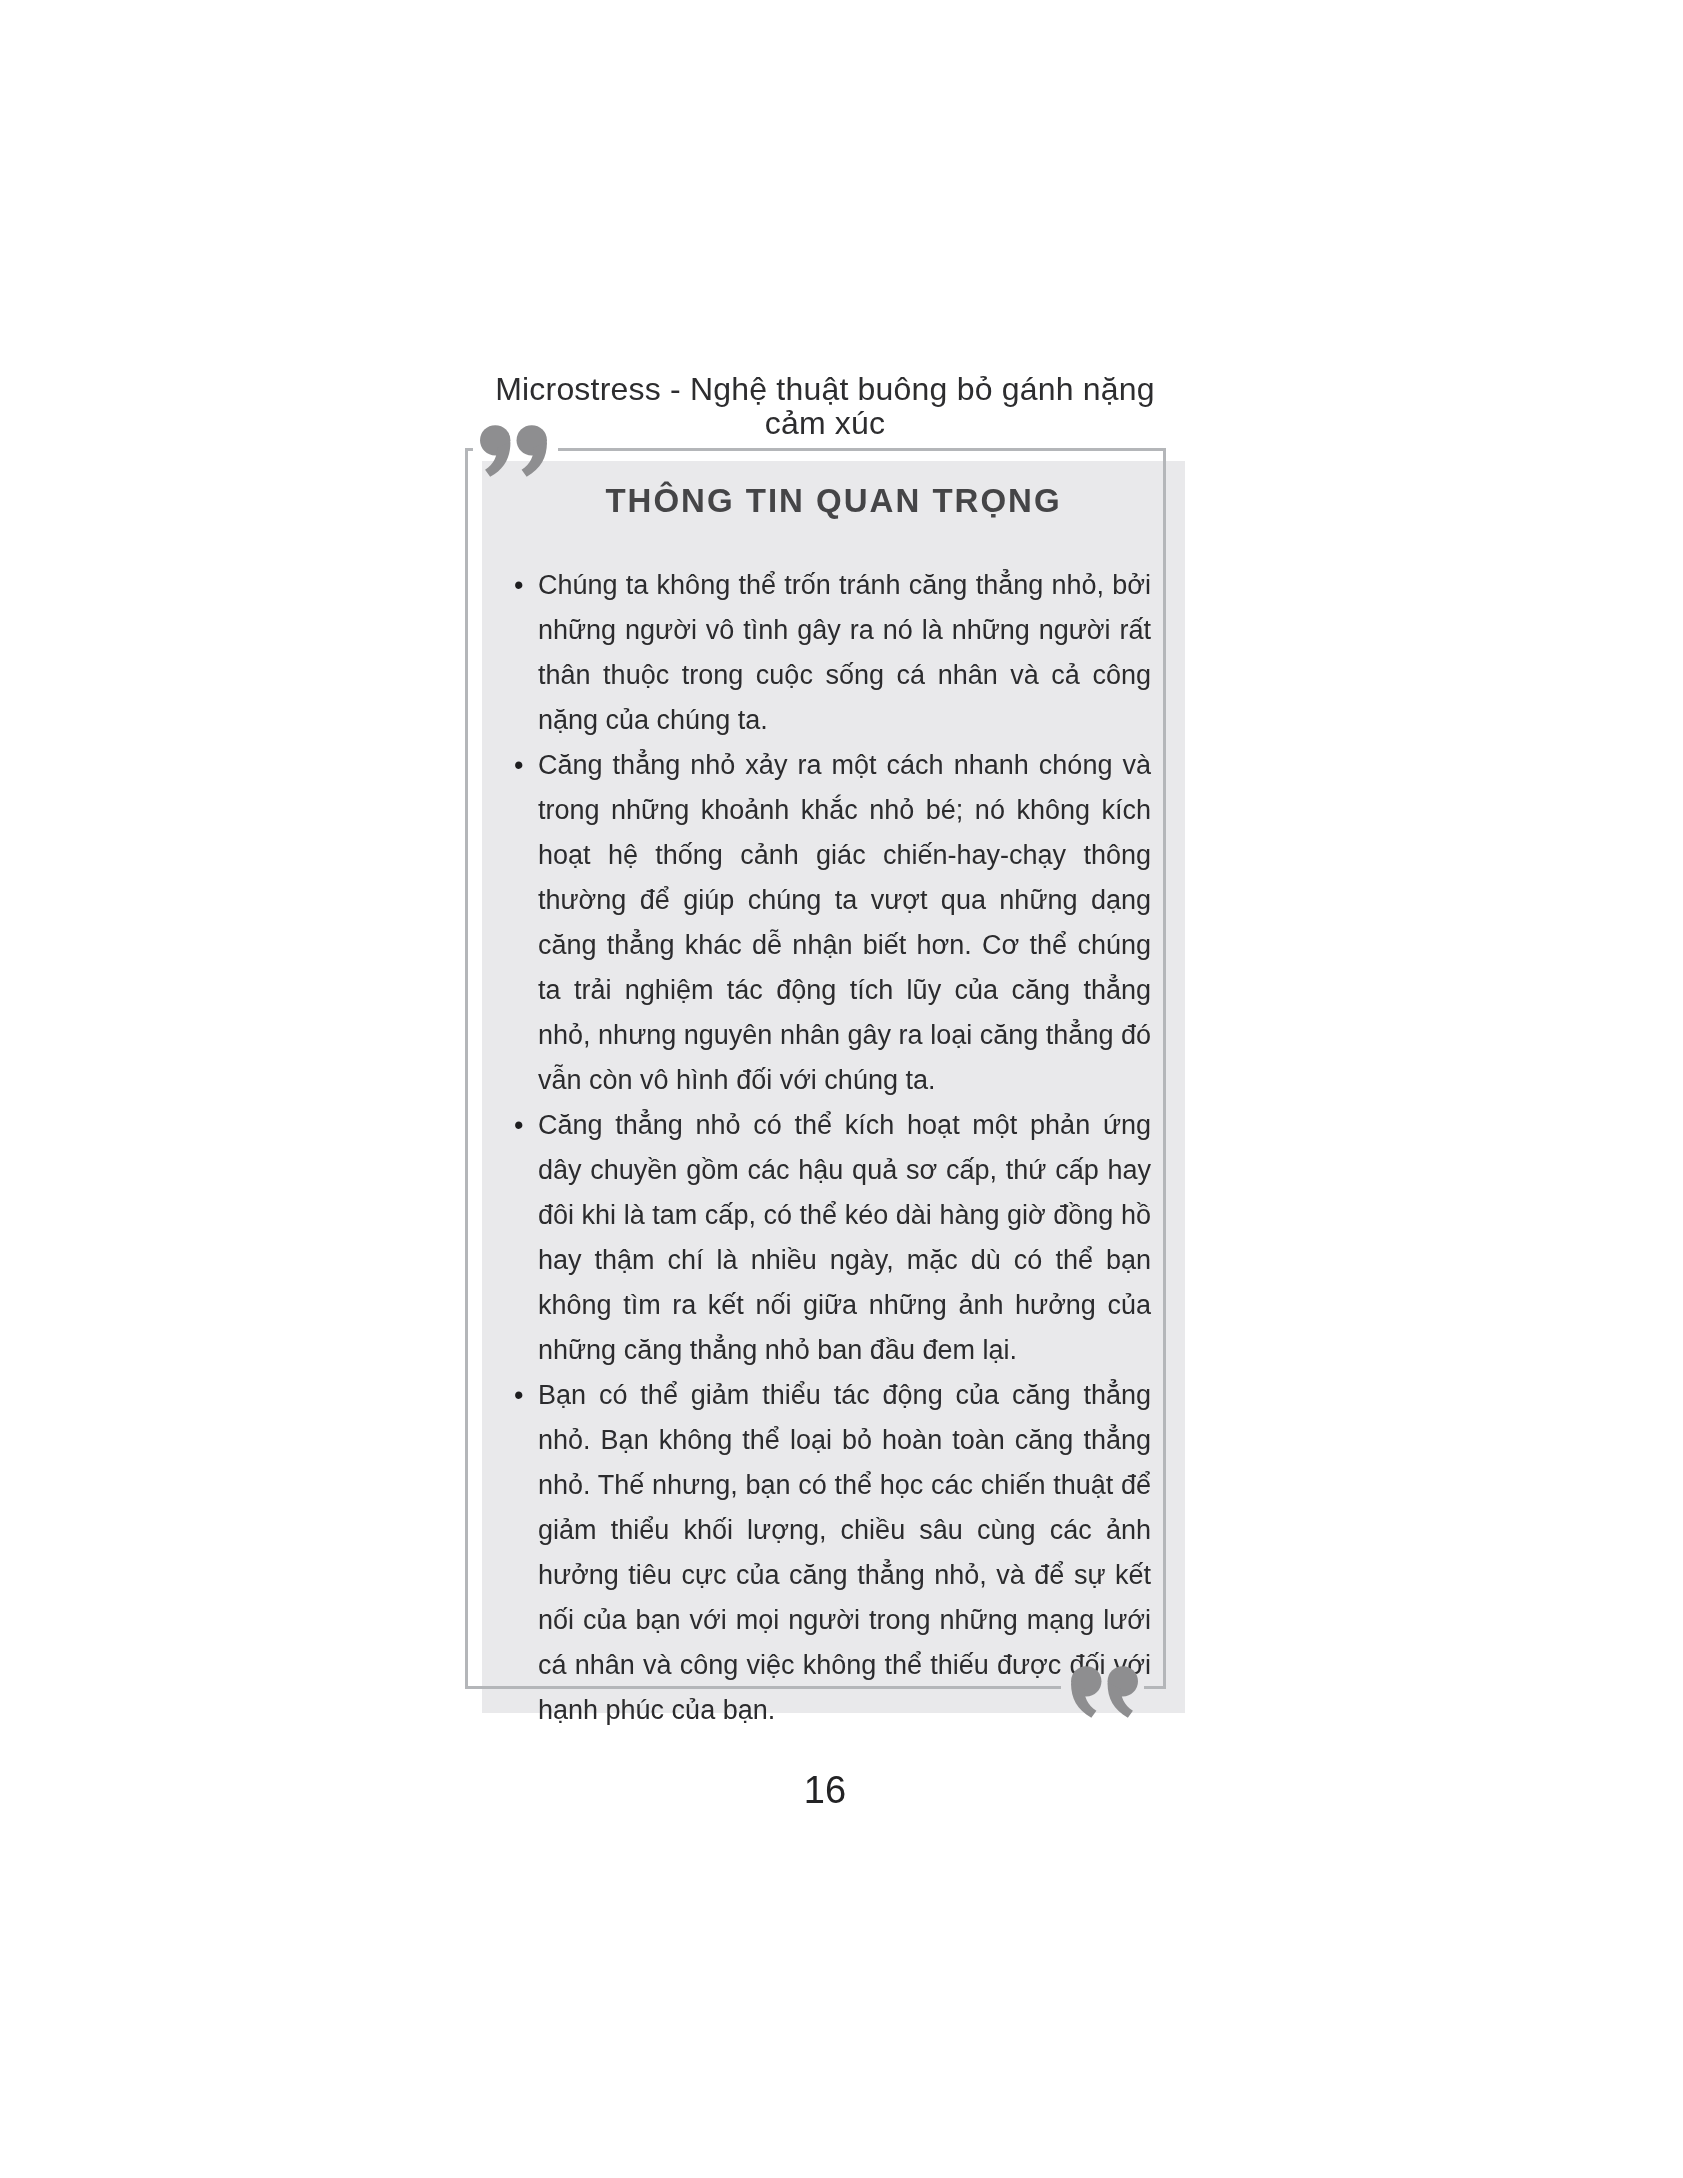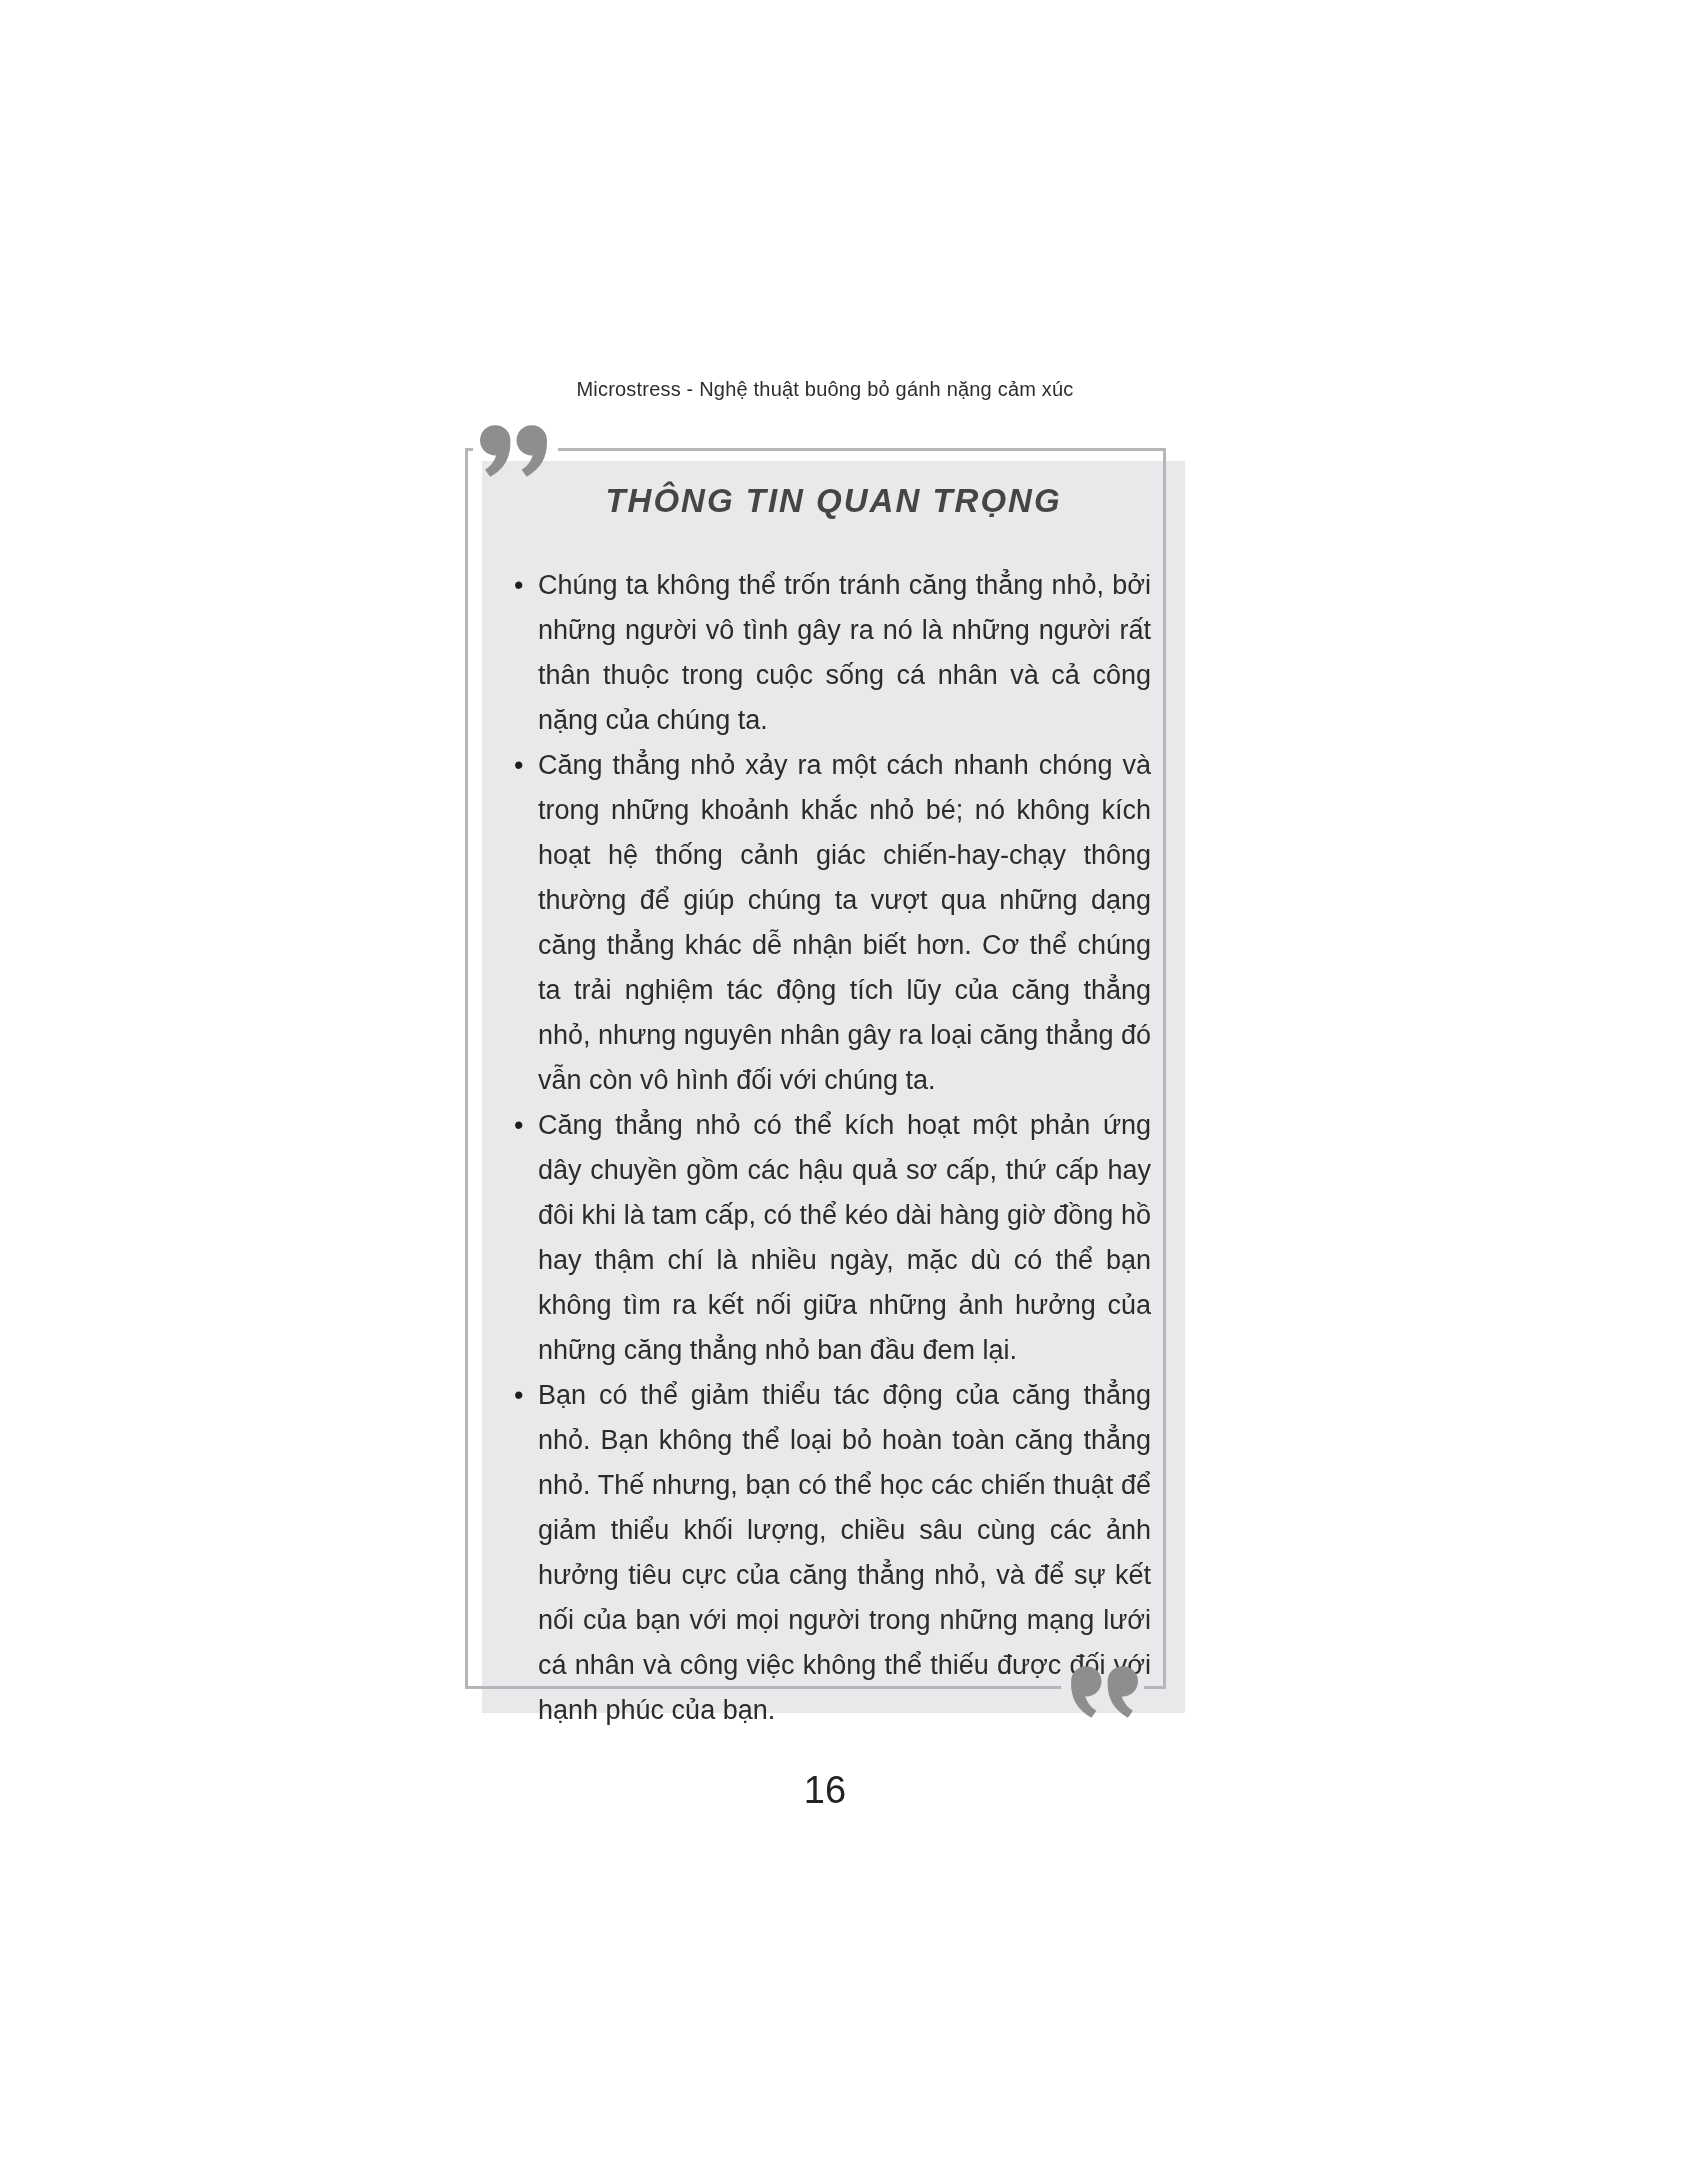--- a/index.html
+++ b/index.html
@@ -16,21 +16,21 @@
     overflow: hidden;
   }
 
   
   .running-head {
     position: absolute;
     left: 465px;
     top: 372px;
     width: 720px;
     text-align: center;
-    font-size: 20px;
+    font-size: 32px;
     line-height: 34px;
     color: #2d2d2f;
     letter-spacing: 0.2px;
   }
 
   
   .quote-frame {
     position: absolute;
     left: 465px;
     top: 448px;
@@ -55,21 +55,20 @@
   }
 
   .quote-title {
     margin: 0;
     text-align: center;
     font-size: 33px;
     line-height: 40px;
     font-weight: bold;
     letter-spacing: 2px;
     color: #454547;
-    font-style: italic;
   }
 
   .bullet-list {
     margin: 42px 0 0 0;
     padding: 0 34px 0 30px;
     list-style: none;
   }
   .bullet-list li {
     position: relative;
     padding-left: 26px;

